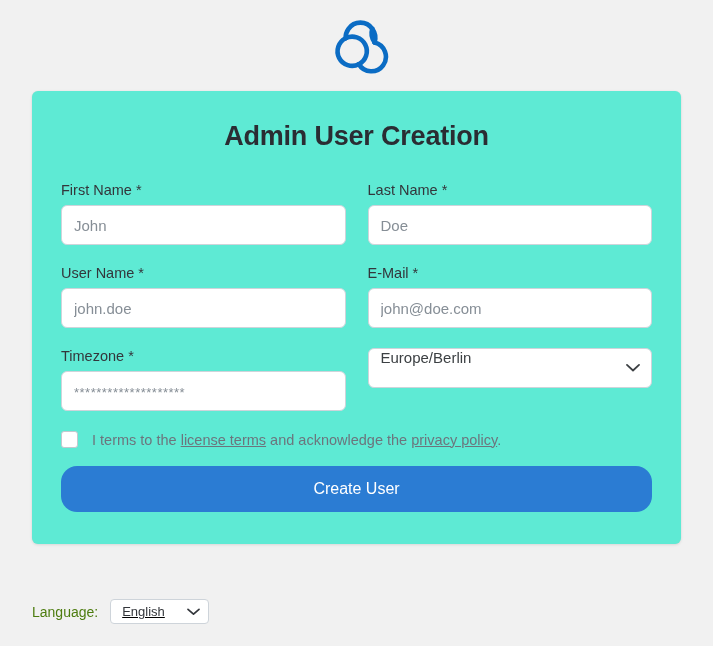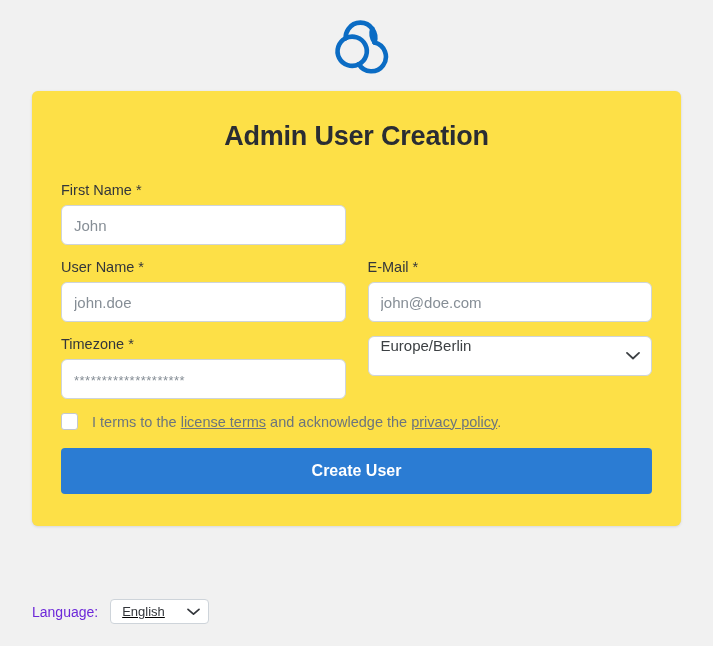--- a/index.html
+++ b/index.html
@@ -24,40 +24,40 @@
   }
   .logo-wrap svg { display: block; }
 
   
   .card {
     position: absolute;
     left: 32px;
     top: 91px;
     width: 649px;
     box-sizing: border-box;
-    background: #fde047;
+    background: #5eead4;
     border-radius: 6px;
     box-shadow: 0 1px 3px rgba(0,0,0,0.10), 0 0 1px rgba(0,0,0,0.08);
     padding: 30px 29px 32px 29px;
   }
 
   .card-title {
     margin: 0 0 30px 0;
     text-align: center;
     font-size: 27px;
     font-weight: bold;
     color: #2a2d33;
     letter-spacing: -0.2px;
   }
 
   
   .form-row {
     display: flex;
     gap: 22px;
-    margin-bottom: 14px;
+    margin-bottom: 20px;
   }
   .field { flex: 1 1 0; min-width: 0; }
 
   .field-label {
     display: block;
     font-size: 14.5px;
     color: #33363b;
     margin-bottom: 7px;
   }
 
@@ -128,40 +128,40 @@
     color: #6c757d;
     text-align: center;
   }
 
   
   .btn-primary {
     display: block;
     width: 100%;
     height: 46px;
     border: none;
-    border-radius: 4px;
+    border-radius: 16px;
     background: #2b7cd3;
     color: #ffffff;
     font-size: 16px;
-    font-weight: bold;
+    font-weight: normal;
     font-family: "Liberation Sans", sans-serif;
     cursor: pointer;
   }
 
   
   .footer {
     position: absolute;
     left: 32px;
     top: 599px;
     display: flex;
     align-items: center;
   }
   .footer-label {
     font-size: 14px;
-    color: #6d28d9;
+    color: #4d7c0f;
     margin-right: 12px;
   }
   .lang-wrap { position: relative; text-decoration: underline; }
   .lang-box {
     box-sizing: border-box;
     height: 25px;
     min-width: 99px;
     padding: 0 26px 0 11px;
     font-size: 13px;
     color: #33363b;
@@ -192,20 +192,22 @@
 <div class="card">
 
   <h1 class="card-title">Admin User Creation</h1>
 
   <div class="form-row">
     <div class="field">
       <label class="field-label">First Name *</label>
       <input class="text-input" type="text" placeholder="John" style="">
     </div>
     <div class="field">
+      <label class="field-label">Last Name *</label>
+      <input class="text-input" type="text" placeholder="Doe" style="">
     </div>
   </div>
 
   <div class="form-row">
     <div class="field">
       <label class="field-label">User Name *</label>
       <input class="text-input" type="text" placeholder="john.doe" style="">
     </div>
     <div class="field">
       <label class="field-label">E-Mail *</label>

